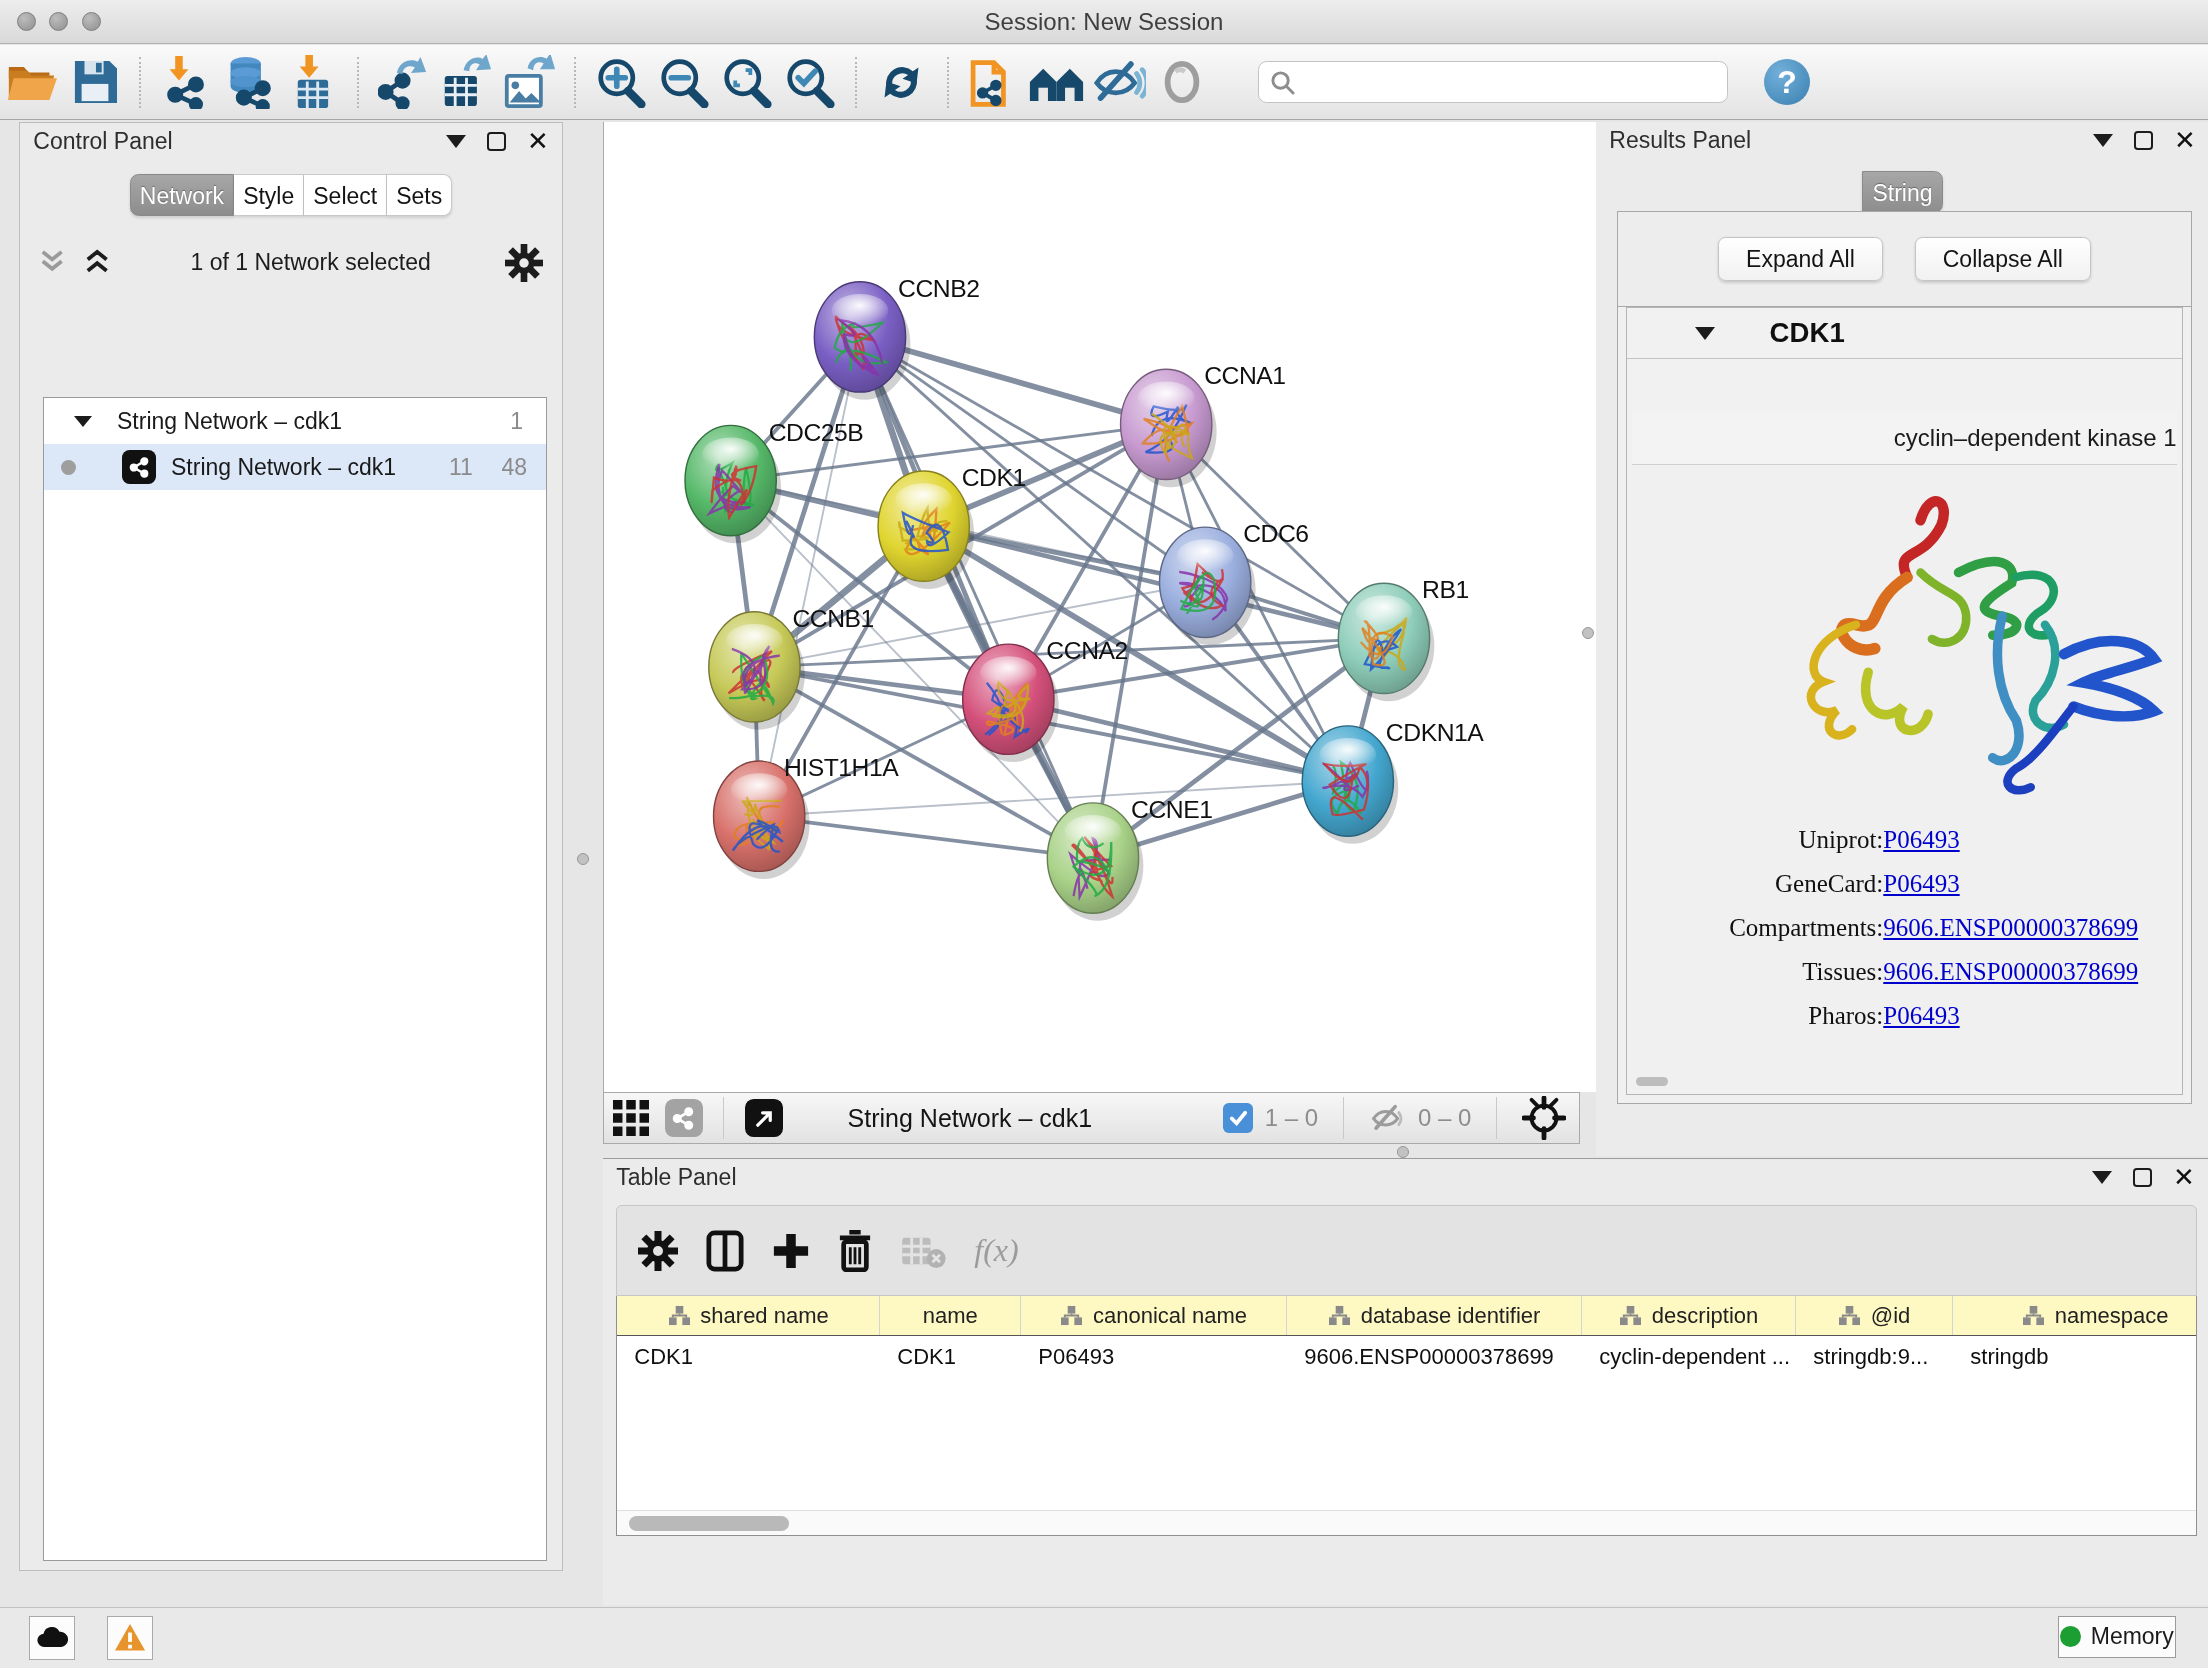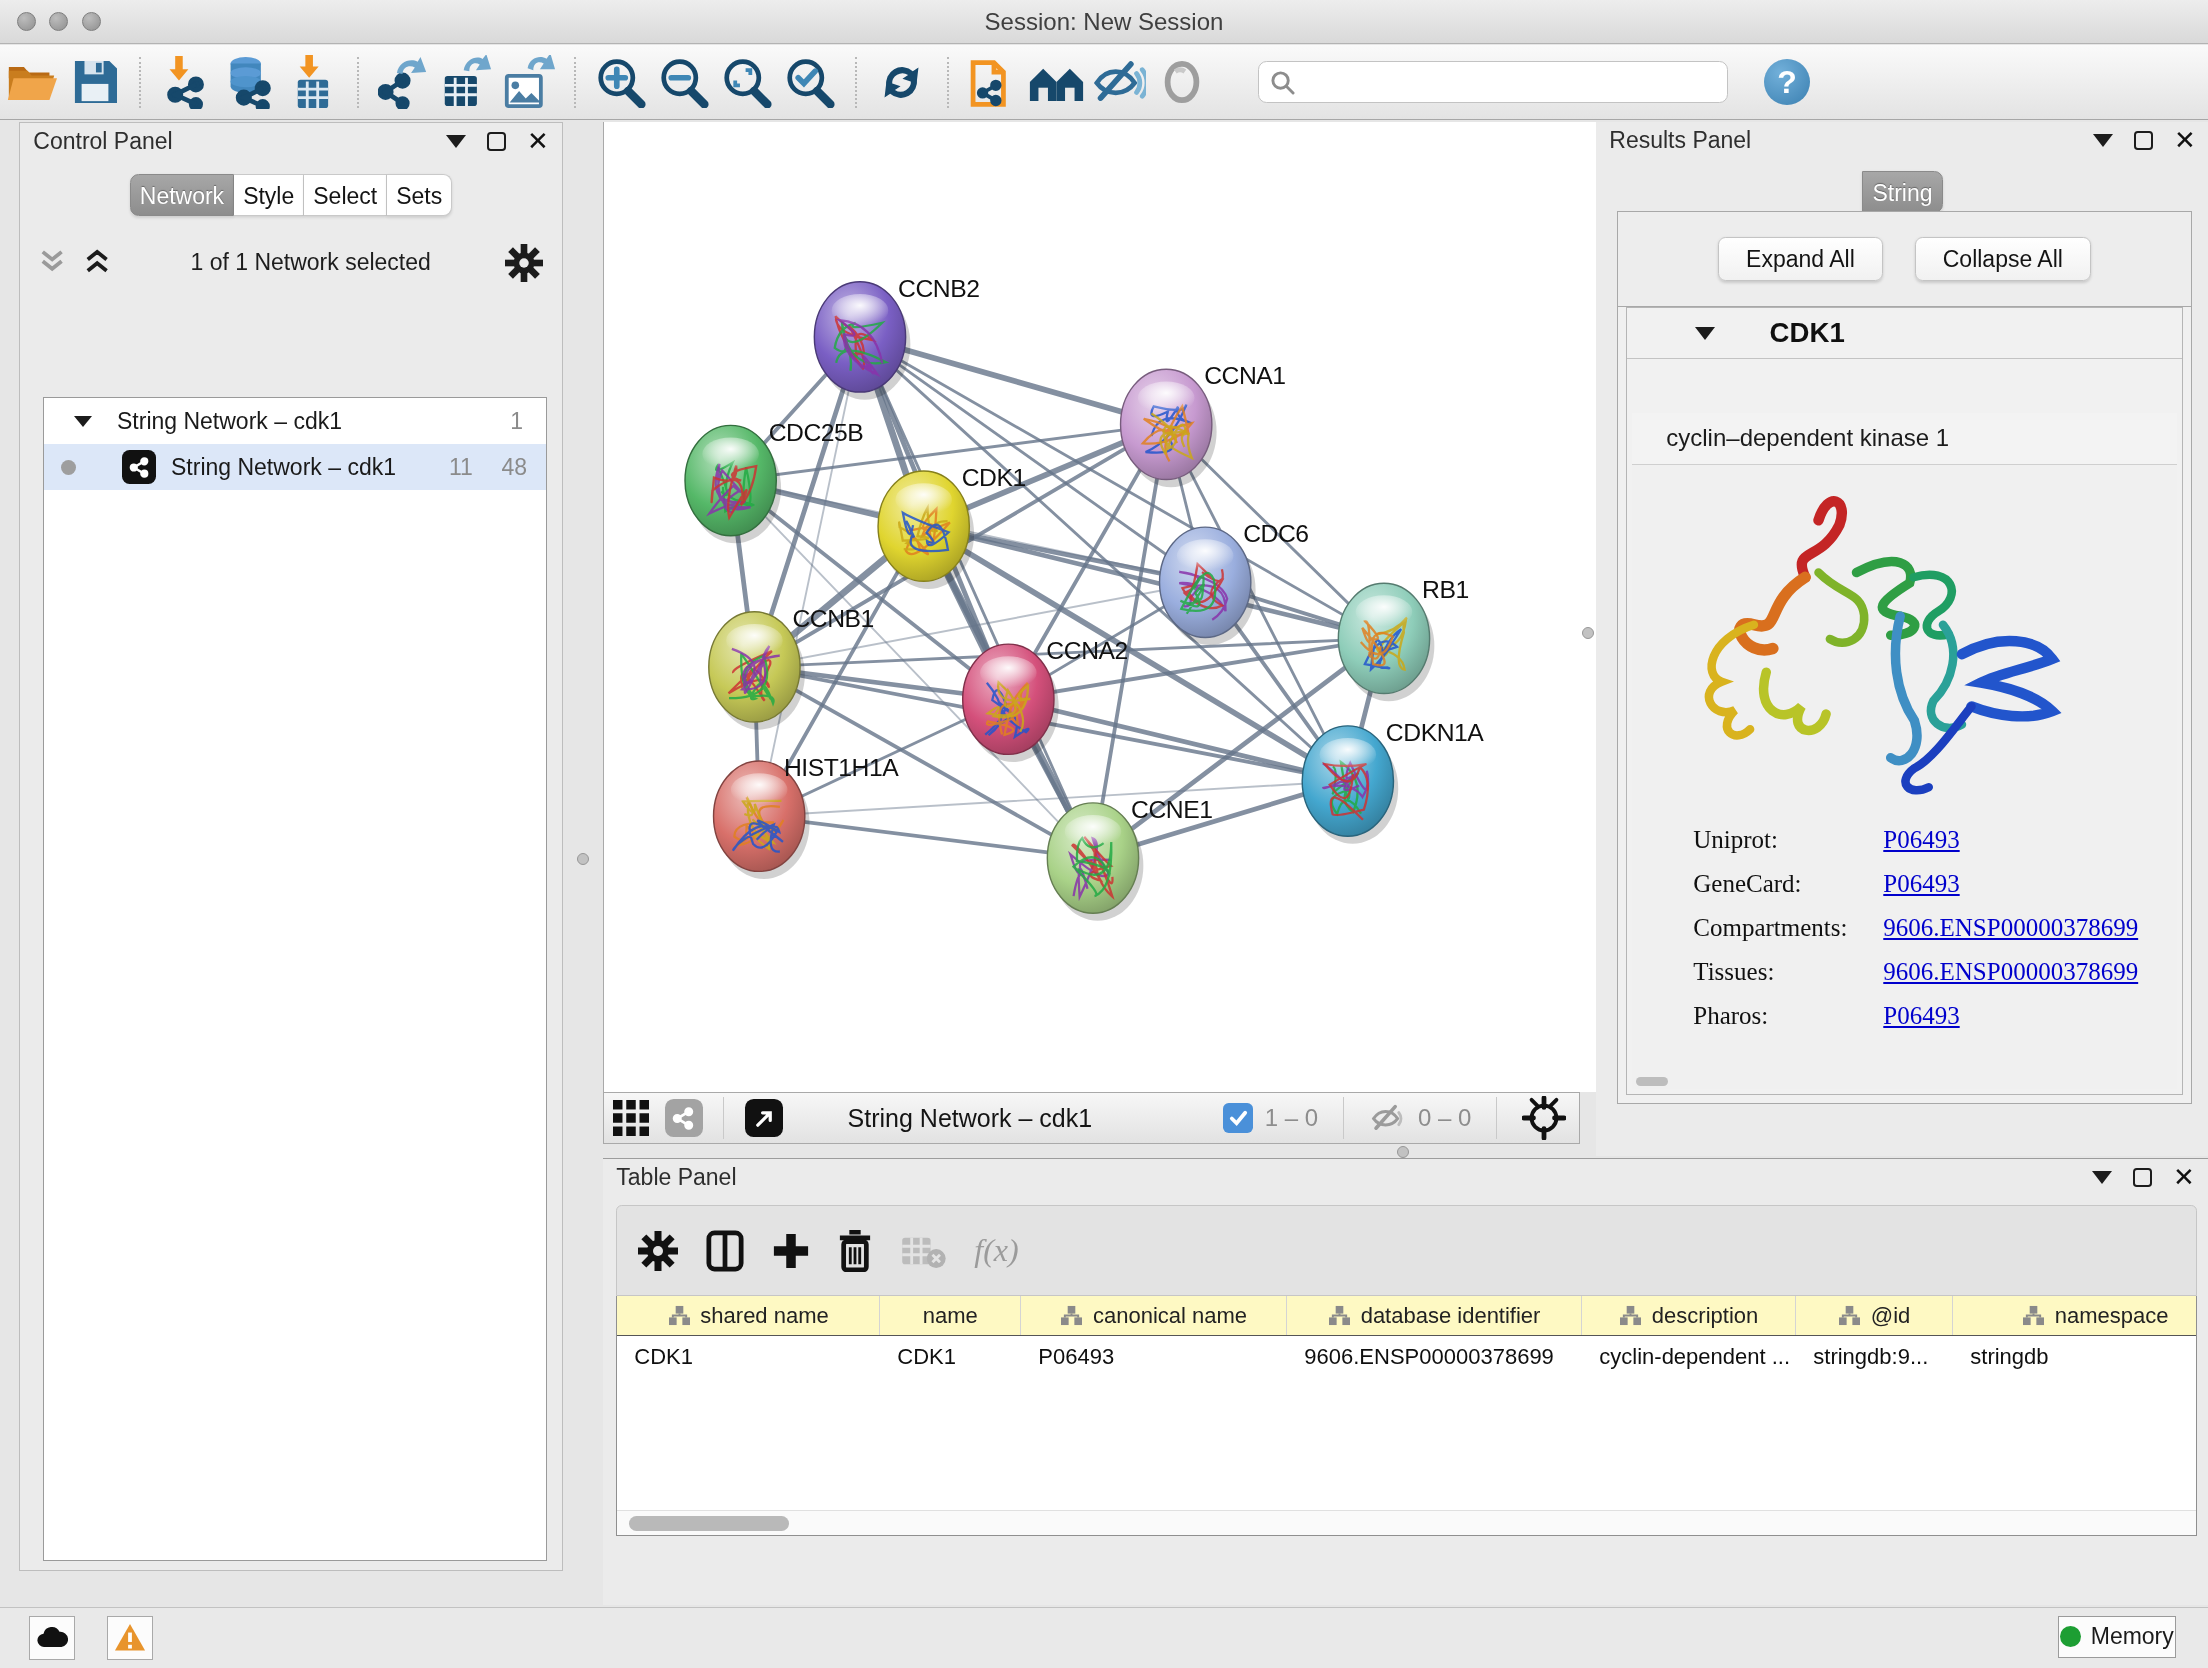--- a/index.html
+++ b/index.html
@@ -85,21 +85,21 @@
     border-bottom:1.9px solid #a8a8a8; background:#ededed; }
   .rp-btn { background:linear-gradient(#ffffff,#f1f1f1); border:1px solid #c4c4c4; border-radius:7.6px;
     font-size:23px; padding:7.6px 27px; color:#141414; box-shadow:0 1.9px 2.9px rgba(0,0,0,.15); }
   .gene-box { position:absolute; left:7.6px; right:7.6px; top:95px; bottom:7.6px;
     border:1px solid #b5b5b5; background:#f1f1f1; }
   .gene-head { display:flex; align-items:center; height:51px; padding-left:68px;
     border-bottom:1px solid #c3c3c3; }
   .gene-symbol { font-size:27.6px; font-weight:bold; margin-left:55px; color:#101010; }
   .gene-desc-row { border:1px solid #cfcfcf; border-width:0 0 1px 0; padding:11.4px 0 11.4px 34px;
     font-size:24px; color:#1b1b1b; background:#f3f3f3; }
-  .gene-body { position:absolute; left:5.7px; right:5.7px; top:105px; bottom:5.7px; background:#f0f0f0; }
+  .gene-body { position:absolute; left:5.7px; right:5.7px; top:105px; bottom:5.7px; background:#f0f0f0;text-align:right; }
   .xl-head { font-family:"Liberation Serif",serif; font-weight:bold; font-size:27px; margin:13.3px 0 5.7px 38px; }
   .xl-row { display:flex; font-family:"Liberation Serif",serif; font-size:25px; height:44px; align-items:center; }
   .xl-row .xl-label { width:190px; margin-left:61px; color:#101010; }
   .xl-row a { color:#0000cc; text-decoration:underline; }
   .rp-scroll-thumb { position:absolute; left:3.8px; bottom:2.9px; width:32px; height:8.6px;
     background:#bdbdbd; border-radius:4.8px; }
 
   
   .table-panel { position:absolute; left:603px; top:1158px; width:1605px; height:447px; background:#ebebeb;
     border-top:1.9px solid #9c9c9c; }

